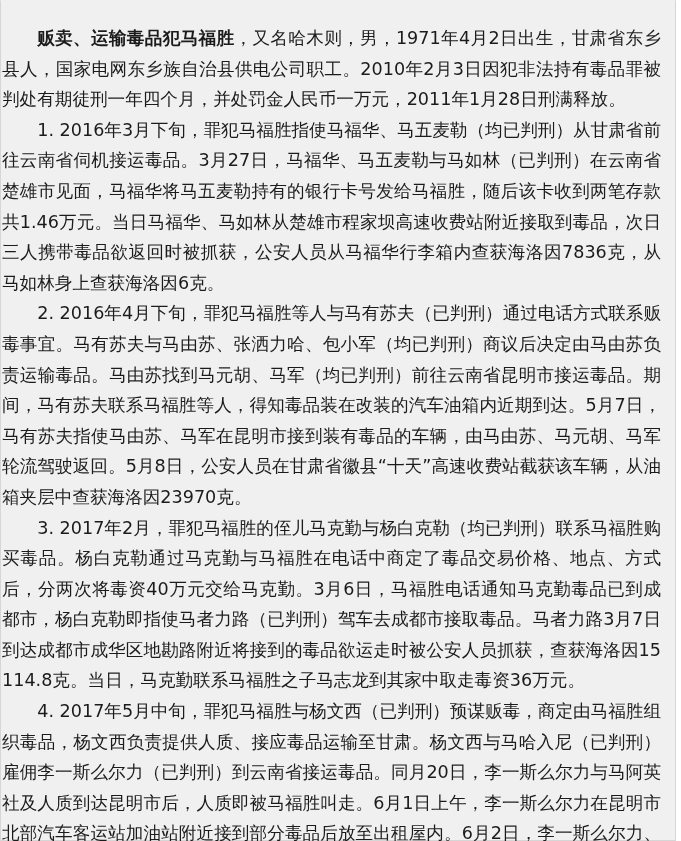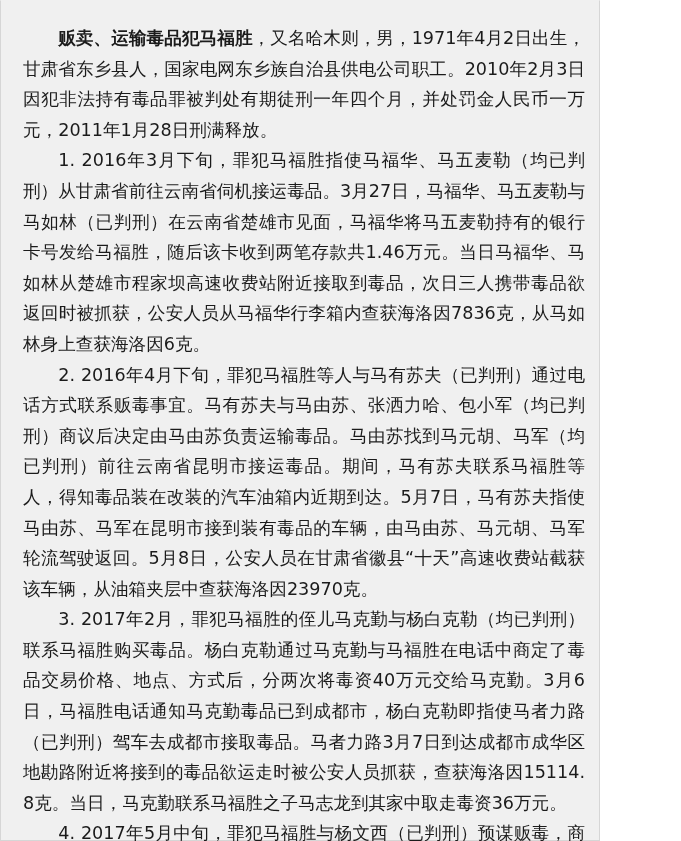--- a/index.html
+++ b/index.html
@@ -9,28 +9,28 @@
   body {
     width: 681px;
     height: 841px;
     background: #ffffff;
     font-family: "DejaVu Sans", "Liberation Sans", sans-serif;
     overflow: hidden;
   }
 
   #document-page {
     box-sizing: border-box;
-    width: 600px;
+    width: 676px;
     height: 841px;
     background: #f0f0f0;
     border-left: 1px solid #d6d6d6;
     border-right: 1px solid #d6d6d6;
     border-bottom: 1px solid #d6d6d6;
     border-top: 1px solid #f0f0f0;
-    padding: 22px 14px 10px 22px;
+    padding: 22px 14px 10px 1px;
   }
 
   .doc-body {
     font-size: 17.6px;
     line-height: 30.6px;
     color: #1b1b1b;
     text-align: justify;
     text-justify: inter-ideograph;
     letter-spacing: 0px;
   }

